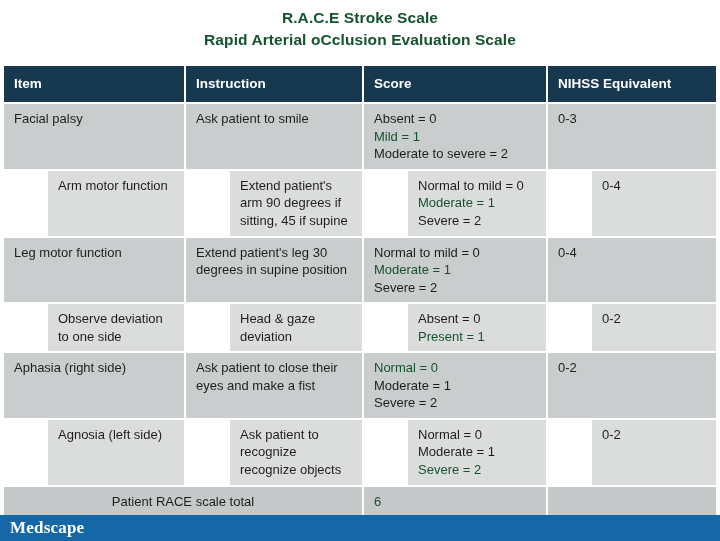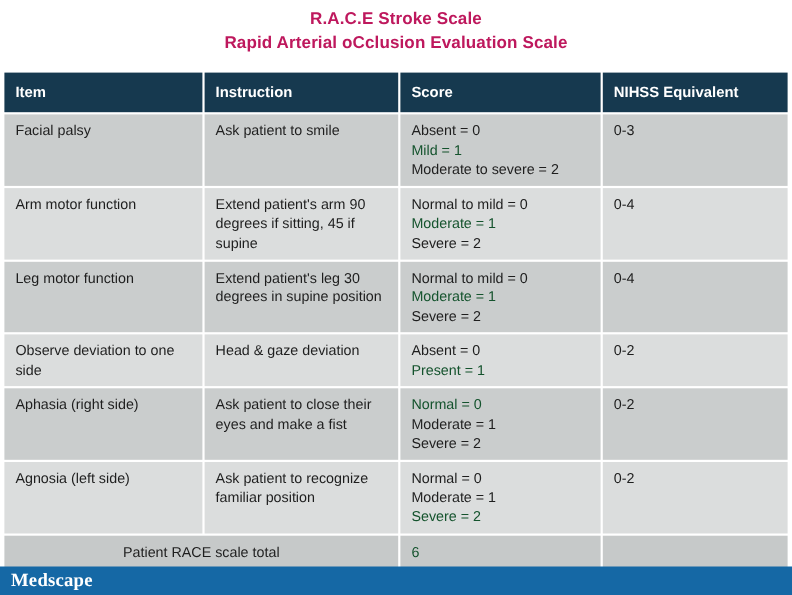--- a/index.html
+++ b/index.html
@@ -11,21 +11,21 @@
   .slide {
     position: relative;
     width: 720px;
     height: 541px;
     background: #ffffff;
     overflow: hidden;
   }
   .title-block {
     padding-top: 7px;
     text-align: center;
-    color: #be185d;
+    color: #14532d;
     font-weight: 700;
     font-size: 15.5px;
     line-height: 22px;
     letter-spacing: 0.1px;
   }
   .race-table {
     display: grid;
     grid-template-columns: 180px 176px 182px 1fr;
     gap: 2px;
     margin: 15px 4px 0 4px;
@@ -40,21 +40,21 @@
   .cell.th {
     background: #16394F;
     color: #ffffff;
     font-weight: 700;
     font-size: 13.5px;
     padding-top: 9px;
     padding-bottom: 9px;
     min-height: 14px;
   }
   .cell.shade-dark  { background: #CACDCD; }
-  .cell.shade-light { background: #DBDDDD; }
+  .cell.shade-light { background: #DBDDDD; margin-left: 44px; }
   .cell.shade-total { background: #C6C9C9; }
   .scoreline { white-space: nowrap; }
   .red { color: #14532d; }
   .span2 {
     grid-column: 1 / span 2;
     text-align: center;
     padding-top: 6px;
     padding-bottom: 6px;
   }
   .total-score {
@@ -128,21 +128,21 @@
       <div class="cell shade-light">0-2</div>
       <div class="cell shade-dark">Aphasia (right side)</div>
       <div class="cell shade-dark">Ask patient to close their eyes and make a fist</div>
       <div class="cell shade-dark">
         <div class="scoreline red">Normal = 0</div>
         <div class="scoreline">Moderate = 1</div>
         <div class="scoreline">Severe = 2</div>
       </div>
       <div class="cell shade-dark">0-2</div>
       <div class="cell shade-light">Agnosia (left side)</div>
-      <div class="cell shade-light">Ask patient to recognize familiar position</div>
+      <div class="cell shade-light">Ask patient to recognize recognize objects</div>
       <div class="cell shade-light">
         <div class="scoreline">Normal = 0</div>
         <div class="scoreline">Moderate = 1</div>
         <div class="scoreline red">Severe = 2</div>
       </div>
       <div class="cell shade-light">0-2</div>
       <div class="cell shade-total span2">Patient RACE scale total</div>
       <div class="cell shade-total total-score red">6</div>
       <div class="cell shade-total"></div>
     </div>

